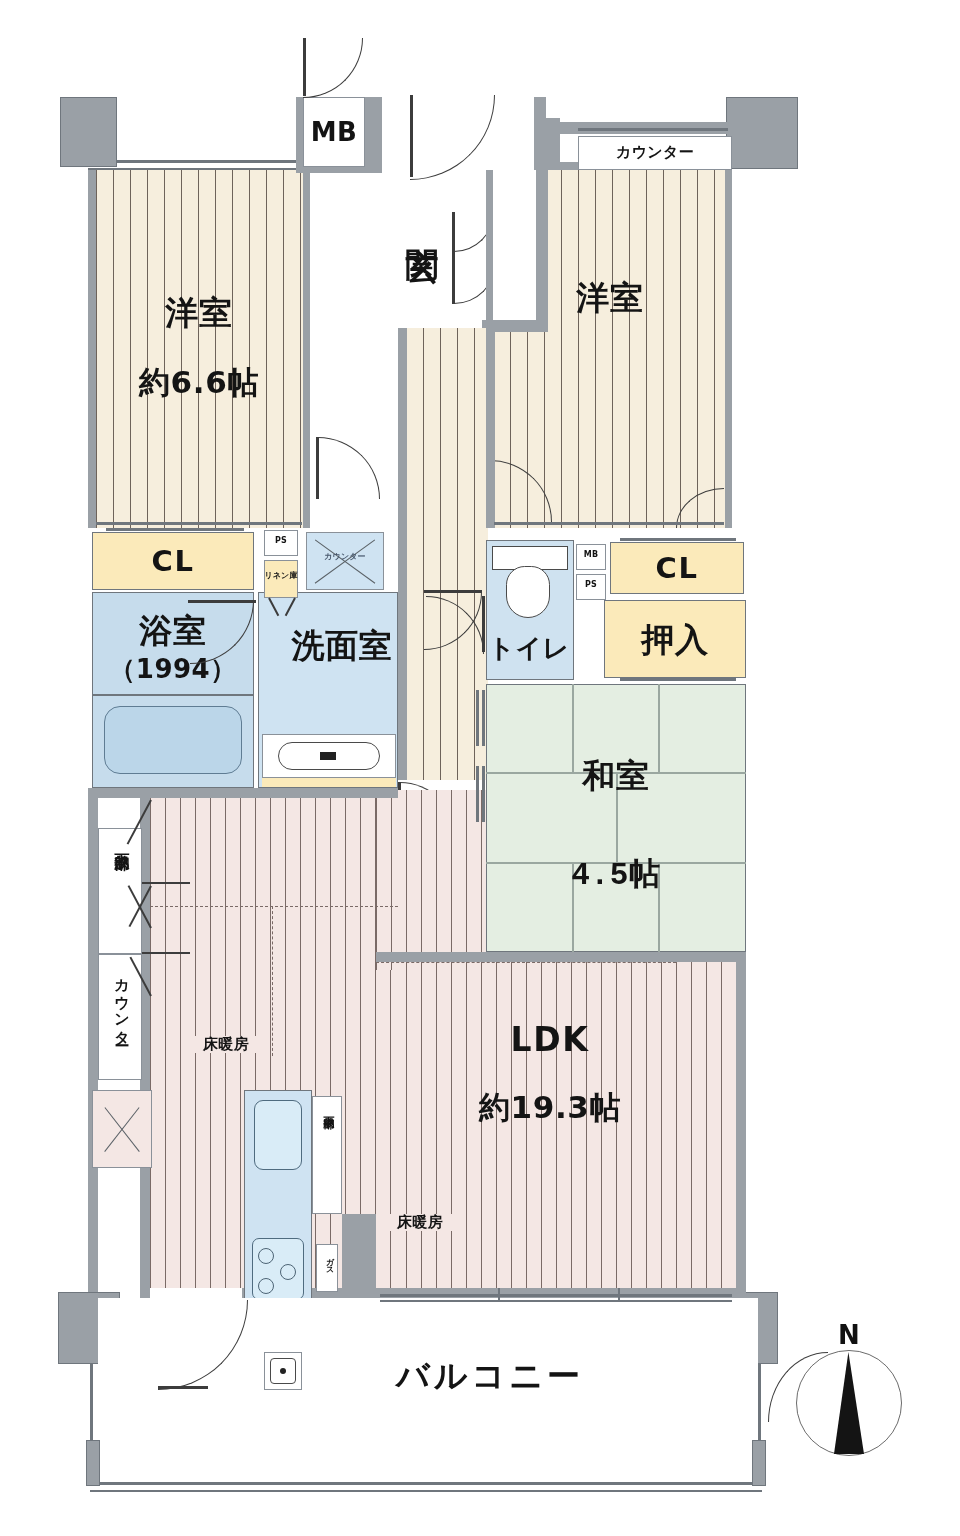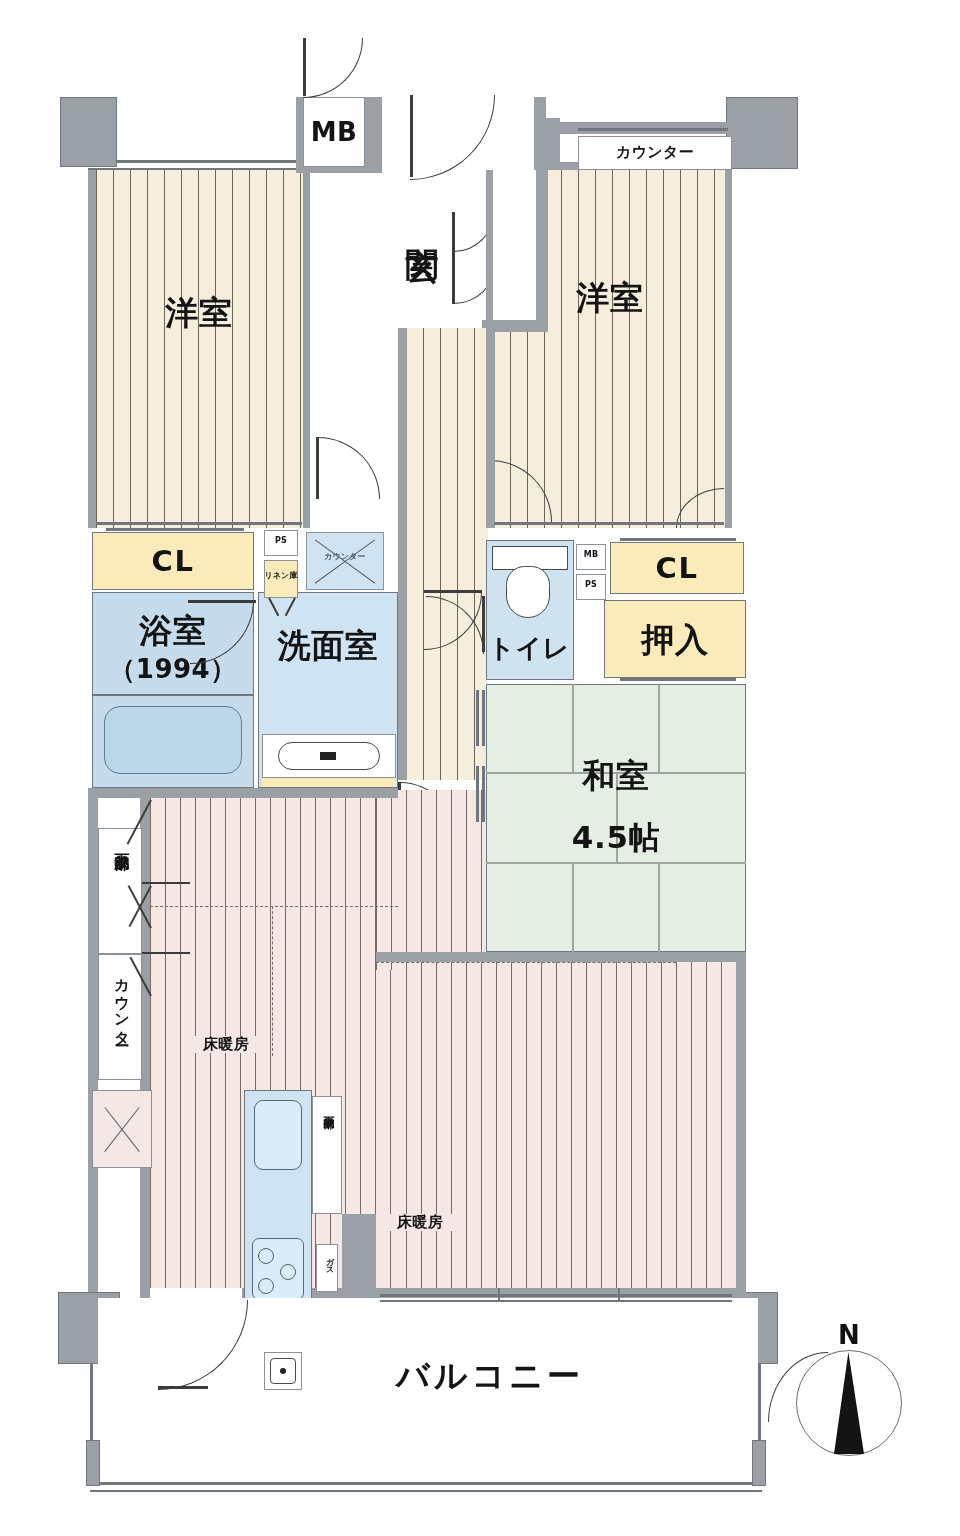--- a/index.html
+++ b/index.html
@@ -122,20 +122,21 @@
   <div class="abs thin" style="left:88px;top:160px;width:222px;height:3px;"></div>
   <div class="abs thin" style="left:88px;top:168px;width:222px;height:2px;"></div>
 
   <div class="abs col" style="left:60px;top:97px;width:57px;height:70px;"></div>
   <div class="abs col" style="left:726px;top:97px;width:72px;height:72px;"></div>
   <div class="abs col" style="left:58px;top:1292px;width:62px;height:72px;"></div>
   <div class="abs col" style="left:706px;top:1292px;width:72px;height:72px;"></div>
 
   <div class="abs fl-wood" style="left:88px;top:170px;width:222px;height:358px;border-left:8px solid #9aa0a6;border-right:7px solid #9aa0a6;"></div>
   <div class="lbl rm-name" style="left:119px;top:295px;width:160px;">洋室</div>
+  <div class="lbl rm-size" style="left:99px;top:365px;width:200px;">約6.6帖</div>
 
   <div class="arc arcq-tr" style="left:318px;top:437px;width:62px;height:62px;"></div>
   <div class="ln" style="left:316px;top:437px;width:3px;height:62px;"></div>
 
   <div class="abs wall" style="left:296px;top:97px;width:76px;height:76px;"></div>
   <div class="abs white bord-t" style="left:303px;top:97px;width:62px;height:70px;"></div>
   <div class="lbl md-txt" style="left:303px;top:118px;width:62px;">MB</div>
 
   <div class="arc arcq-br" style="left:303px;top:38px;width:60px;height:60px;"></div>
   <div class="ln" style="left:303px;top:38px;width:3px;height:58px;"></div>
@@ -192,21 +193,21 @@
   <div class="lbl rm-name" style="left:92px;top:613px;width:162px;">浴室</div>
   <div class="lbl md-txt" style="left:88px;top:655px;width:170px;">（1994）</div>
 
   <div class="abs" style="left:104px;top:706px;width:138px;height:68px;border:1.6px solid #5f7c93;border-radius:16px;background:#bbd6e9;"></div>
   <div class="abs thin" style="left:92px;top:694px;width:162px;height:2px;"></div>
 
   <div class="ln" style="left:188px;top:600px;width:68px;height:3px;"></div>
   <div class="arc arcq-br" style="left:190px;top:600px;width:64px;height:64px;"></div>
 
   <div class="abs fl-sink bord" style="left:258px;top:592px;width:140px;height:196px;"></div>
-  <div class="lbl rm-name" style="left:258px;top:628px;width:140px;">洗面室</div>
+  <div class="lbl rm-name" style="left:272px;top:628px;width:140px;">洗面室</div>
 
   <div class="abs white bord-t" style="left:262px;top:734px;width:134px;height:44px;"></div>
   <div class="abs" style="left:278px;top:742px;width:102px;height:28px;border:1.4px solid #4a4a4a;border-radius:14px;"></div>
   <div class="abs" style="left:320px;top:752px;width:16px;height:8px;background:#222;"></div>
   <div class="abs fl-cl" style="left:262px;top:778px;width:134px;height:9px;"></div>
 
   <div class="abs fl-sink bord-t" style="left:306px;top:532px;width:78px;height:58px;"></div>
   <div class="xbox" style="left:308px;top:534px;width:74px;height:54px;--a1:36deg;--a2:-36deg;"></div>
   <div class="lbl tiny" style="left:306px;top:553px;width:78px;color:#46566b;">カウンター</div>
 
@@ -241,25 +242,27 @@
   <div class="abs fl-tatami bord" style="left:486px;top:684px;width:260px;height:268px;"></div>
 
   <div class="tline" style="left:486px;top:772px;width:260px;height:1.6px;"></div>
   <div class="tline" style="left:486px;top:862px;width:260px;height:1.6px;"></div>
   <div class="tline" style="left:572px;top:684px;width:1.6px;height:88px;"></div>
   <div class="tline" style="left:658px;top:684px;width:1.6px;height:88px;"></div>
   <div class="tline" style="left:572px;top:862px;width:1.6px;height:90px;"></div>
   <div class="tline" style="left:658px;top:862px;width:1.6px;height:90px;"></div>
   <div class="tline" style="left:616px;top:772px;width:1.6px;height:90px;"></div>
   <div class="lbl rm-name" style="left:536px;top:758px;width:160px;">和室</div>
-  <div class="lbl rm-size" style="left:536px;top:820px;width:160px;">4.5帖</div>
+  <div class="lbl rm-size" style="left:536px;top:859px;width:160px;font-family:Liberation Mono, monospace;">4.5帖</div>
 
   <div class="abs fl-ldk" style="left:376px;top:962px;width:368px;height:330px;"></div>
   <div class="abs fl-ldk" style="left:150px;top:790px;width:248px;height:502px;"></div>
   <div class="abs fl-ldk" style="left:376px;top:790px;width:110px;height:180px;"></div>
+  <div class="lbl rm-en" style="left:450px;top:1022px;width:200px;">LDK</div>
+  <div class="lbl rm-size" style="left:430px;top:1090px;width:240px;">約19.3帖</div>
 
   <div class="dash-h" style="left:150px;top:906px;width:248px;"></div>
   <div class="dash-v" style="left:272px;top:906px;height:150px;"></div>
   <div class="lbl sm-txt" style="left:186px;top:1036px;width:80px;background:#f4e7e4;">床暖房</div>
   <div class="dash-h" style="left:376px;top:962px;width:300px;"></div>
   <div class="dash-v" style="left:676px;top:962px;height:270px;"></div>
   <div class="lbl sm-txt" style="left:380px;top:1214px;width:80px;background:#f4e7e4;">床暖房</div>
 
   <div class="abs wall" style="left:88px;top:788px;width:310px;height:10px;"></div>
   <div class="abs wall" style="left:140px;top:790px;width:10px;height:502px;"></div>

